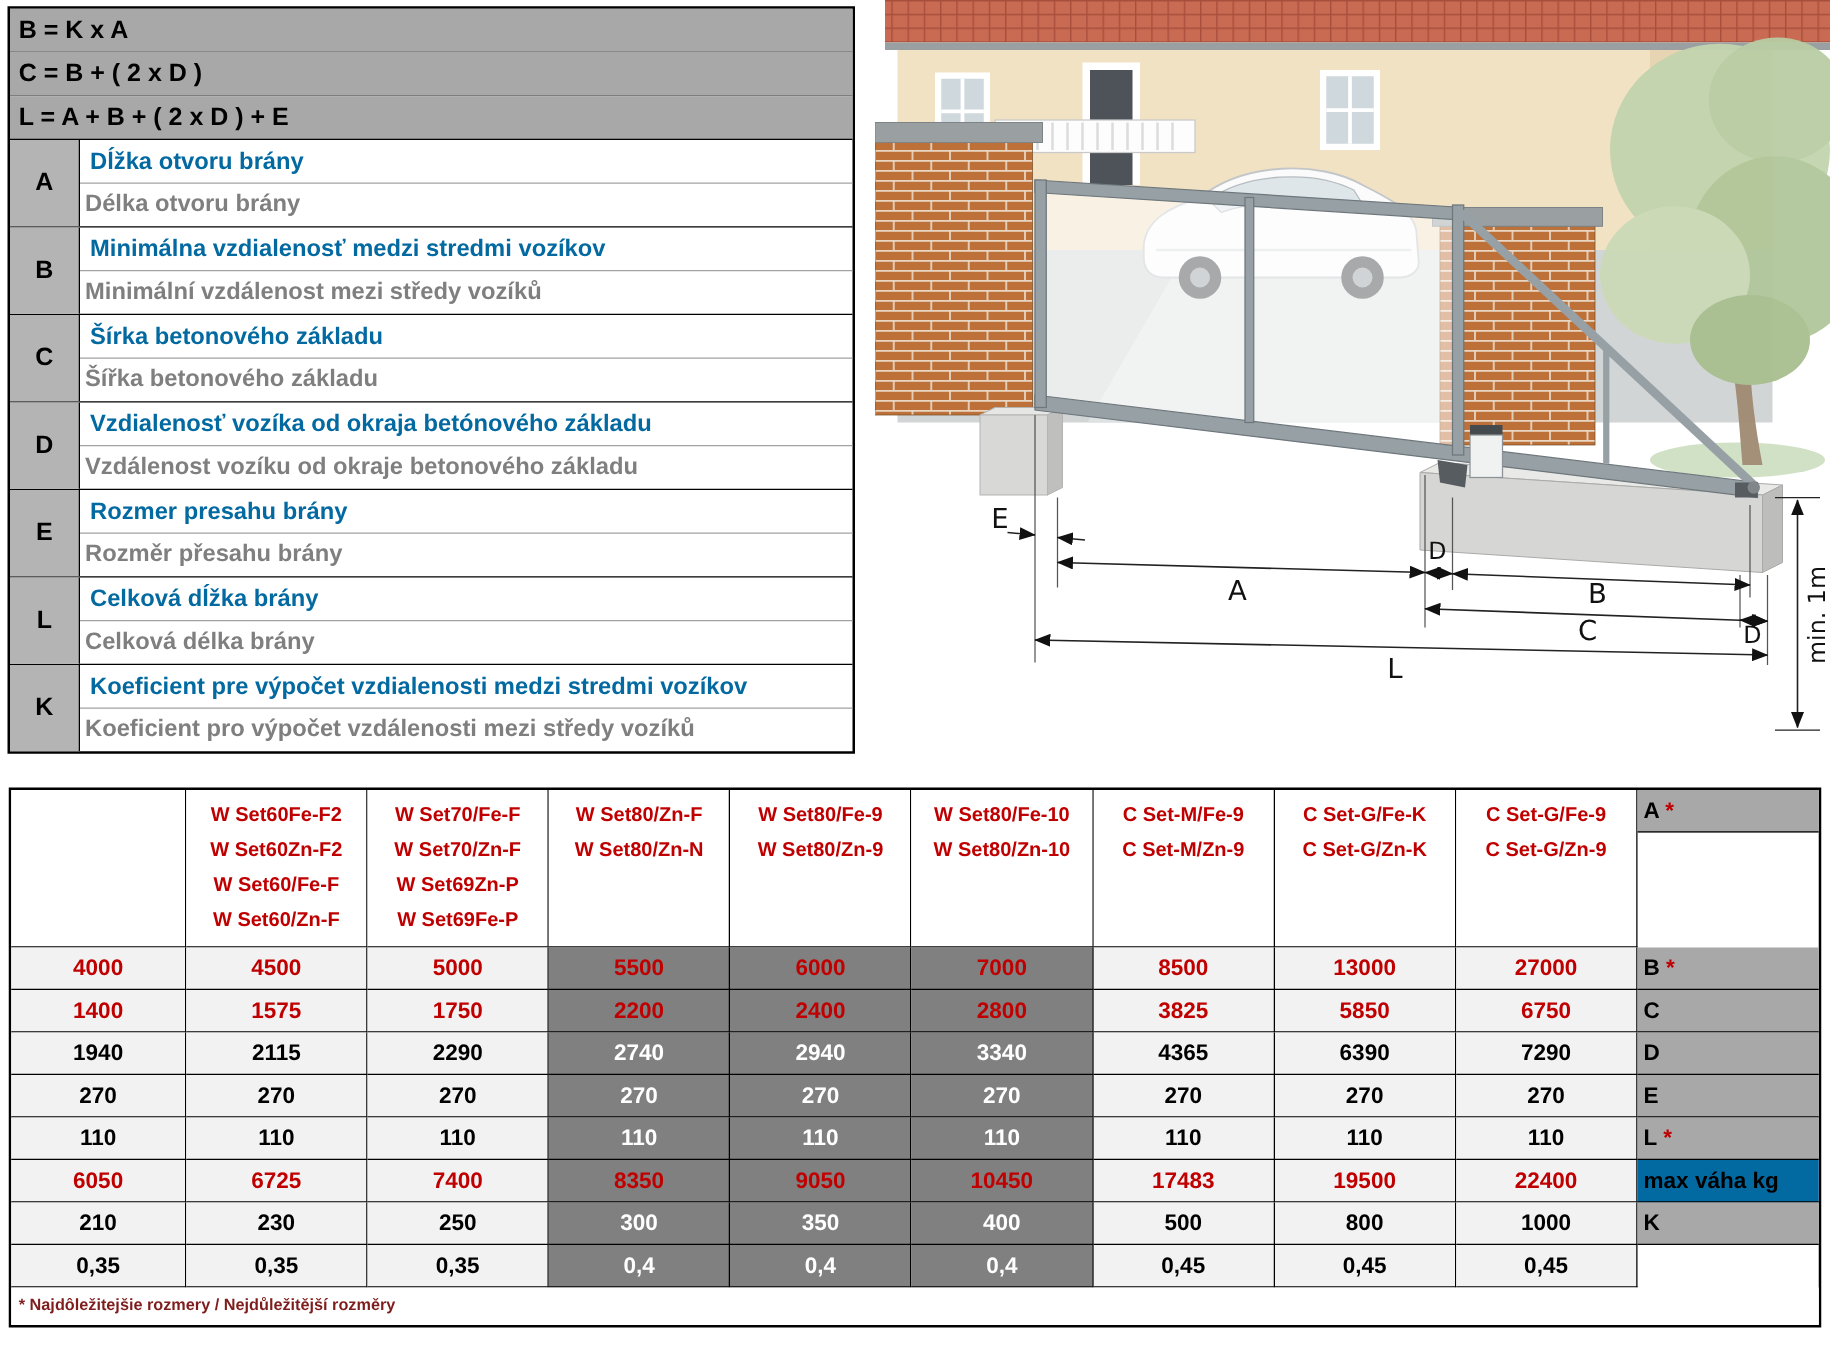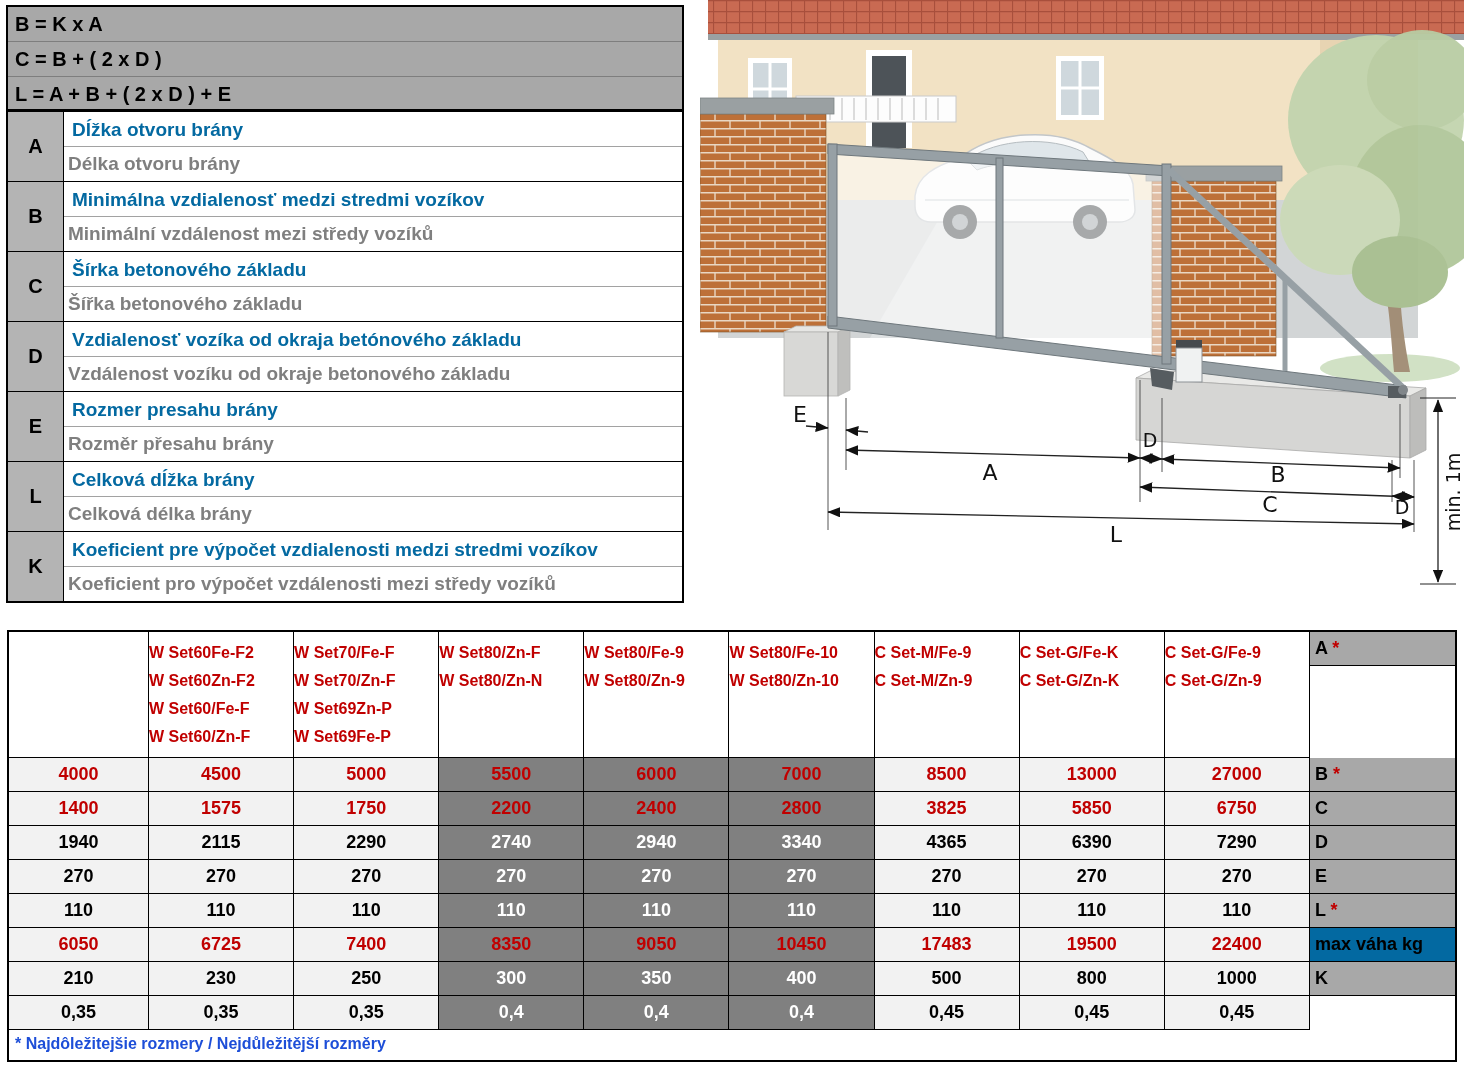--- a/index.html
+++ b/index.html
@@ -3,21 +3,21 @@
 <meta charset="utf-8">
 <style>
   *{margin:0;padding:0;box-sizing:border-box}
   html,body{width:1464px;height:1080px;background:#fff;position:relative;overflow:hidden;
     font-family:"Liberation Sans","DejaVu Sans",sans-serif;}
 
   
   .legend{position:absolute;left:6px;top:5px;width:678px;border:2px solid #000;background:#fff}
   .fline{height:35px;line-height:34px;background:#a8a8a8;font-weight:bold;font-size:20px;
     padding-left:7px;border-bottom:1px solid #7e7e7e;color:#000;white-space:nowrap}
-  .formulas .fline:last-child{border-bottom:3px solid #000000}
+  .formulas .fline:last-child{border-bottom:1px solid #000000}
   .lrow{display:flex;border-bottom:1px solid #000}
   .lrow:last-child{border-bottom:none}
   .lkey{width:56px;background:#b4b4b4;border-right:1px solid #000;display:flex;align-items:center;
     justify-content:center;font-weight:bold;font-size:20px;color:#000}
   .ltxt{flex:1;min-width:0}
   .lsk{height:35px;line-height:35px;padding-left:8px;font-weight:bold;font-size:19px;color:#0369a1;
     border-bottom:1px solid #a2a2a2;white-space:nowrap;overflow:hidden}
   .lcz{height:34px;line-height:34px;padding-left:4px;font-weight:bold;font-size:19px;color:#7f7f7f;
     white-space:nowrap;overflow:hidden}
 
@@ -25,32 +25,32 @@
   .illus{position:absolute;left:700px;top:0;width:764px;height:612px}
   .dim{font-family:"DejaVu Sans",sans-serif;font-size:22px;fill:#111;text-anchor:middle}
   .dim-small{font-size:19px}
 
   
   #bigtable{position:absolute;left:7px;top:630px;width:1450px;border:2px solid #000;display:grid;
     grid-template-columns:140px repeat(9,1fr);background:#fff}
   #bigtable>div{border-right:1px solid #000;border-bottom:1px solid #000}
   #bigtable>div:nth-child(10n){border-right:none}
   .th{background:#fff;height:126px;padding-top:7px}
-  .hline{height:28px;line-height:28px;font-weight:bold;font-size:16px;
+  .hline{height:28px;line-height:28px;text-align:center;font-weight:bold;font-size:16px;
     color:#c00000;white-space:nowrap}
   .rl{background:#a8a8a8;height:34px;line-height:33px;font-weight:bold;font-size:18px;
     padding-left:5px;color:#000;white-space:nowrap}
   .rl.wbg{background:#0369a1}
   .star{color:#c00000}
   .td{height:34px;line-height:33px;text-align:center;font-weight:bold;font-size:18px;
     background:#f2f2f2;color:#000}
   .td.dk{background:#808080;color:#fff}
   .td.rd{color:#c00000}
-  .foot{grid-column:1 / -1;height:30px;line-height:28px;font-weight:bold;font-size:16px;
-    color:#1d4ed8;padding-left:6px;background:#fff;border-bottom:none !important;border-right:none !important}
+  .foot{grid-column:1 / -1;height:30px;line-height:28px;font-weight:bold;font-size:13px;
+    color:#7f1d1d;padding-left:6px;background:#fff;border-bottom:none !important;border-right:none !important}
 </style>
 </head>
 <body>
 
 <div class="legend">
   <div class="formulas">
     <div class="fline">B = K x A</div>
     <div class="fline">C = B + ( 2 x D )</div>
     <div class="fline">L = A + B + ( 2 x D ) + E</div>
   </div>

